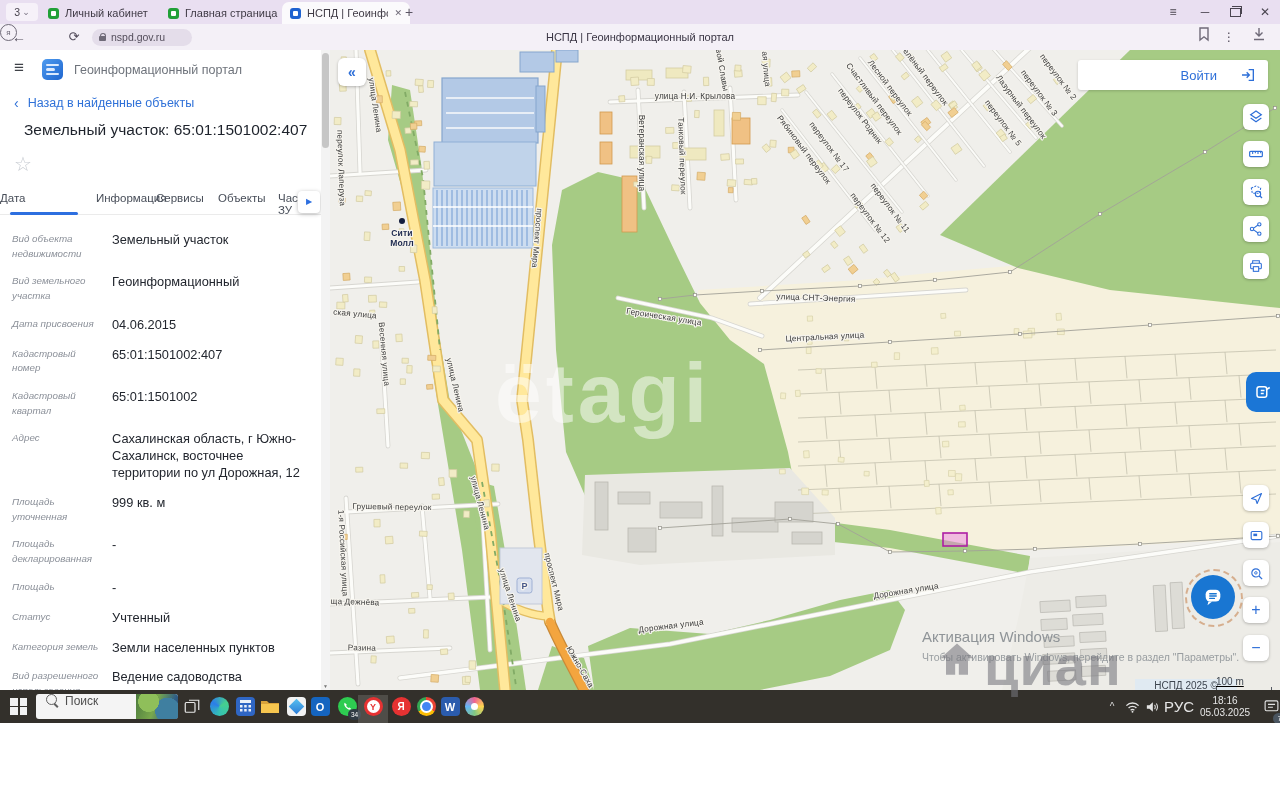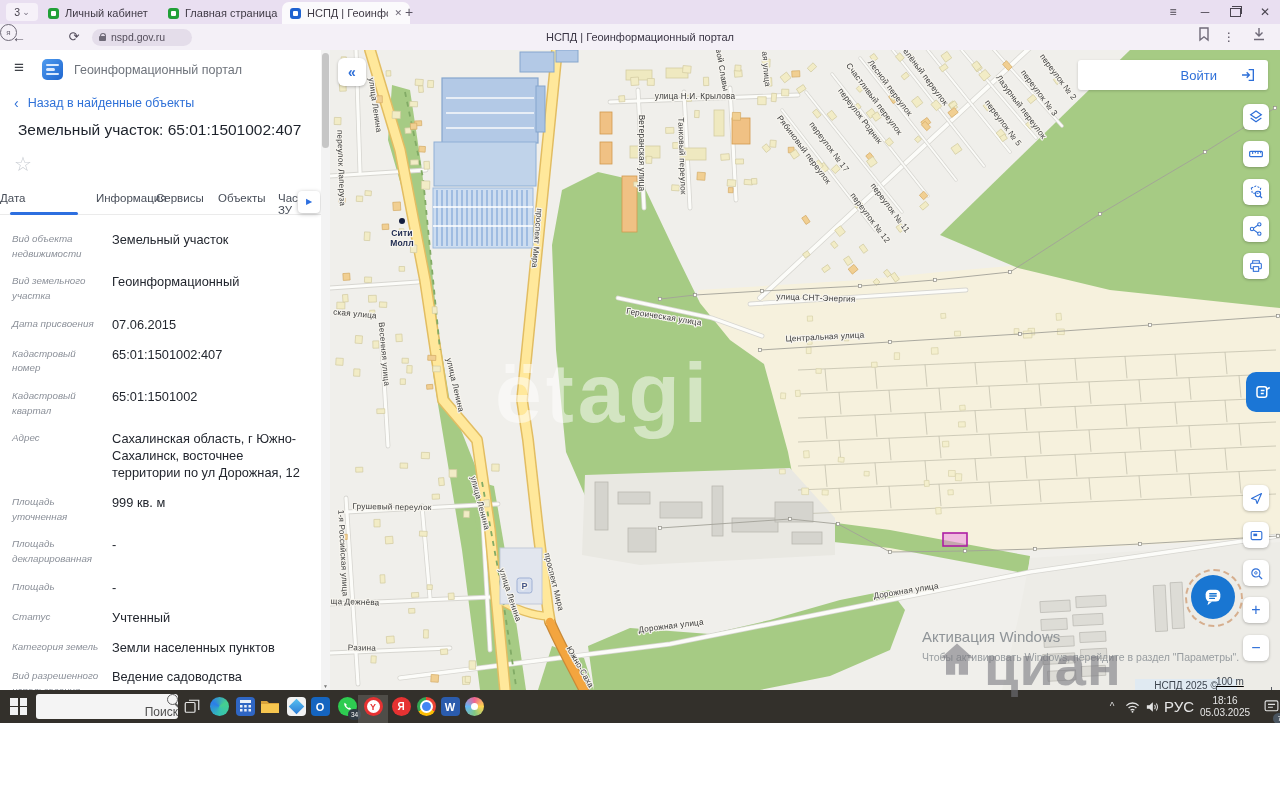--- a/index.html
+++ b/index.html
@@ -46,21 +46,21 @@
   
   #sidebar{position:absolute;left:0;top:50px;width:330px;height:640px;background:#fff;overflow:hidden;}
   #sb-ham{position:absolute;left:14px;top:8px;font-size:17px;color:#3f4248;}
   #sb-logo{position:absolute;left:42px;top:9px;width:21px;height:21px;border-radius:5px;
     background:linear-gradient(135deg,#4e9bef,#1f66cf);}
   #sb-logo i{position:absolute;left:4px;right:4px;height:2.5px;background:#dbeafe;border-radius:2px;}
   #sb-logo i:nth-child(1){top:4.5px;} #sb-logo i:nth-child(2){top:9px;width:9px;} #sb-logo i:nth-child(3){top:13.5px;}
   #sb-logotxt{position:absolute;left:74px;top:13px;font-size:12.5px;color:#6e737b;}
   #sb-back{position:absolute;left:14px;top:46px;font-size:12.5px;color:#2f71d8;display:flex;gap:9px;align-items:center;}
   #sb-back .bc{font-size:14px;line-height:12px;}
-  #sb-title{position:absolute;left:18px;top:71px;width:300px;font-size:15.5px;font-weight:500;color:#1d222b;}
+  #sb-title{position:absolute;left:24px;top:71px;width:300px;font-size:15.5px;font-weight:500;color:#1d222b;}
   #sb-star{position:absolute;left:14px;top:102px;font-size:20px;color:#c8ccd2;}
   #sb-tabs{position:absolute;left:0;top:140px;width:321px;height:24px;border-bottom:1px solid #ebebeb;font-size:11.5px;color:#474d58;}
   .sbtab{position:absolute;top:2px;}
   .sbtab:nth-child(1){left:12px;color:#1e2837;font-weight:500;}
   .sbtab:nth-child(2){left:96px;} .sbtab:nth-child(3){left:156px;} .sbtab:nth-child(4){left:218px;} .sbtab:nth-child(5){left:278px;}
   #sb-underline{position:absolute;left:10px;bottom:-1px;width:68px;height:3px;background:#2d6fe0;border-radius:2px;}
   #sb-tabarrow{position:absolute;left:298px;top:141px;width:22px;height:22px;background:#fff;border-radius:4px;
     box-shadow:0 1px 4px rgba(0,0,0,.28);text-align:center;line-height:22px;font-size:10px;color:#2d6fe0;}
   #fields{position:absolute;left:12px;top:182px;width:306px;}
   .frow{display:flex;margin-bottom:13px;}
@@ -99,21 +99,21 @@
   
   #wm-cian{position:absolute;left:934px;top:638px;z-index:60;display:flex;align-items:flex-start;gap:4px;
     color:rgba(118,118,124,.58);}
   #wm-cian .brand{font-size:56px;font-weight:700;line-height:1;letter-spacing:1px;}
   #wm-id{position:absolute;left:976px;top:696px;z-index:60;font-size:25px;font-weight:600;letter-spacing:3px;color:rgba(118,118,124,.55);}
   
   #taskbar{position:absolute;left:0;top:690px;width:1280px;height:33px;background:#33302b;}
   #tb-start{position:absolute;left:10px;top:8px;width:17px;height:17px;display:grid;grid-template-columns:8px 8px;grid-gap:1.5px;}
   #tb-start i{width:7.5px;height:7.5px;background:#f2f2f2;}
   #tb-search{position:absolute;left:36px;top:4px;width:142px;height:25px;background:#f4f4f4;border-radius:3px;
-    display:flex;align-items:flex-end;overflow:hidden;flex-direction:column;}
+    display:flex;align-items:flex-start;overflow:hidden;}
   #tb-search .mag{width:9px;height:9px;border:1.6px solid #5f5f5f;border-radius:50%;margin-left:10px;position:relative;flex:none;}
   #tb-search .mag::after{content:"";position:absolute;left:8px;top:8px;width:5px;height:1.6px;background:#5f5f5f;transform:rotate(45deg);transform-origin:0 0;}
   #tb-search .ph{font-size:12px;color:#4f4f4f;margin-left:8px;flex:1;}
   #tb-search .pic{width:42px;height:25px;flex:none;background:
     radial-gradient(circle at 30% 30%,#8fbf5a 0 30%,transparent 31%),
     radial-gradient(circle at 75% 65%,#3f7fa0 0 35%,transparent 36%),
     linear-gradient(110deg,#4c7a3d,#79a84c 45%,#2f5e86 80%,#27486b);}
   .app{position:absolute;top:4.5px;width:24px;height:24px;display:flex;align-items:center;justify-content:center;}
   .appbg{position:absolute;top:0;width:30px;height:33px;background:rgba(255,255,255,.14);}
   .circ{width:19px;height:19px;border-radius:50%;}
@@ -215,21 +215,21 @@
         <div class="frow">
           <div class="flab">Вид объекта недвижимости</div>
           <div class="fval">Земельный участок</div>
         </div>
         <div class="frow">
           <div class="flab">Вид земельного участка</div>
           <div class="fval">Геоинформационный</div>
         </div>
         <div class="frow">
           <div class="flab">Дата присвоения</div>
-          <div class="fval">07.06.2015</div>
+          <div class="fval">04.06.2015</div>
         </div>
         <div class="frow">
           <div class="flab">Кадастровый номер</div>
           <div class="fval">65:01:1501002:407</div>
         </div>
         <div class="frow">
           <div class="flab">Кадастровый квартал</div>
           <div class="fval">65:01:1501002</div>
         </div>
         <div class="frow">

